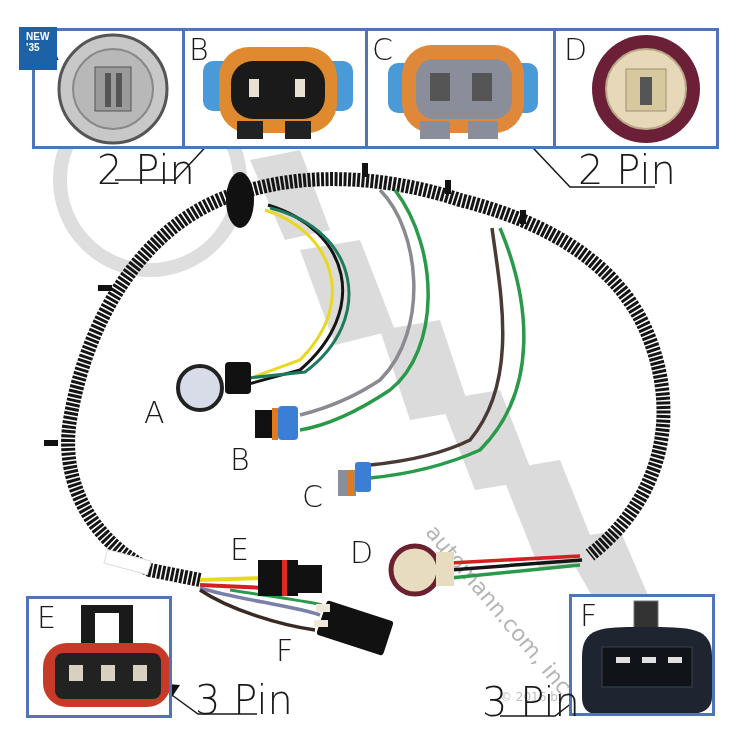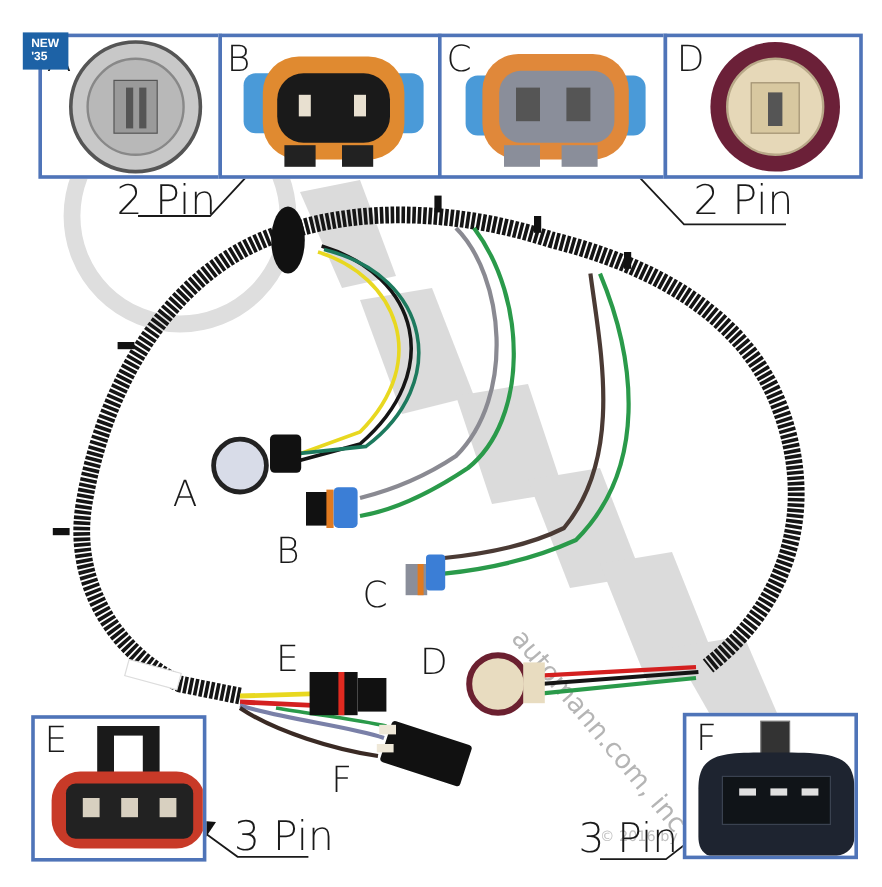--- a/index.html
+++ b/index.html
@@ -1,23 +1,23 @@
 <!DOCTYPE html>
 <html><head>
 <meta charset="utf-8">
 <style>
   html, body { margin: 0; padding: 0; background: #ffffff; }
   body { width: 735px; height: 739px; position: relative; overflow: hidden;
          font-family: "DejaVu Sans", sans-serif; }
   .canvas { position: absolute; left: 0; top: 0; width: 735px; height: 739px; }
   .inset { position: absolute; border: 3px solid #4f74b8; background: #fff; box-sizing: border-box; overflow: hidden; }
   .inset-letter { position: absolute; font-size: 30px; color: #1a1a1a; font-weight: 300; line-height: 1; }
-  .callout { position: absolute; font-size: 34px; color: #1a1a1a; font-weight: 300; line-height: 1; }
+  .callout { position: absolute; font-size: 40px; color: #1a1a1a; font-weight: 300; line-height: 1; }
   .label { position: absolute; font-size: 30px; color: #1a1a1a; font-weight: 300; line-height: 1; }
-  .badge { position: absolute; left: 19px; top: 27px; width: 38px; height: 31px; background: #1d62a6;
+  .badge { position: absolute; left: 19px; top: 27px; width: 38px; height: 43px; background: #1d62a6;
            color: #fff; font-family: "Liberation Sans", sans-serif; font-weight: bold; font-size: 10px;
            line-height: 11px; padding: 4px 0 0 7px; box-sizing: border-box; z-index: 5; }
   svg { position: absolute; left: 0; top: 0; }
   .wm-text { position: absolute; font-family: "DejaVu Sans", sans-serif; color: #c9c9c9; }
 </style>
 </head>
 <body>
 
 <div class="canvas">
 

